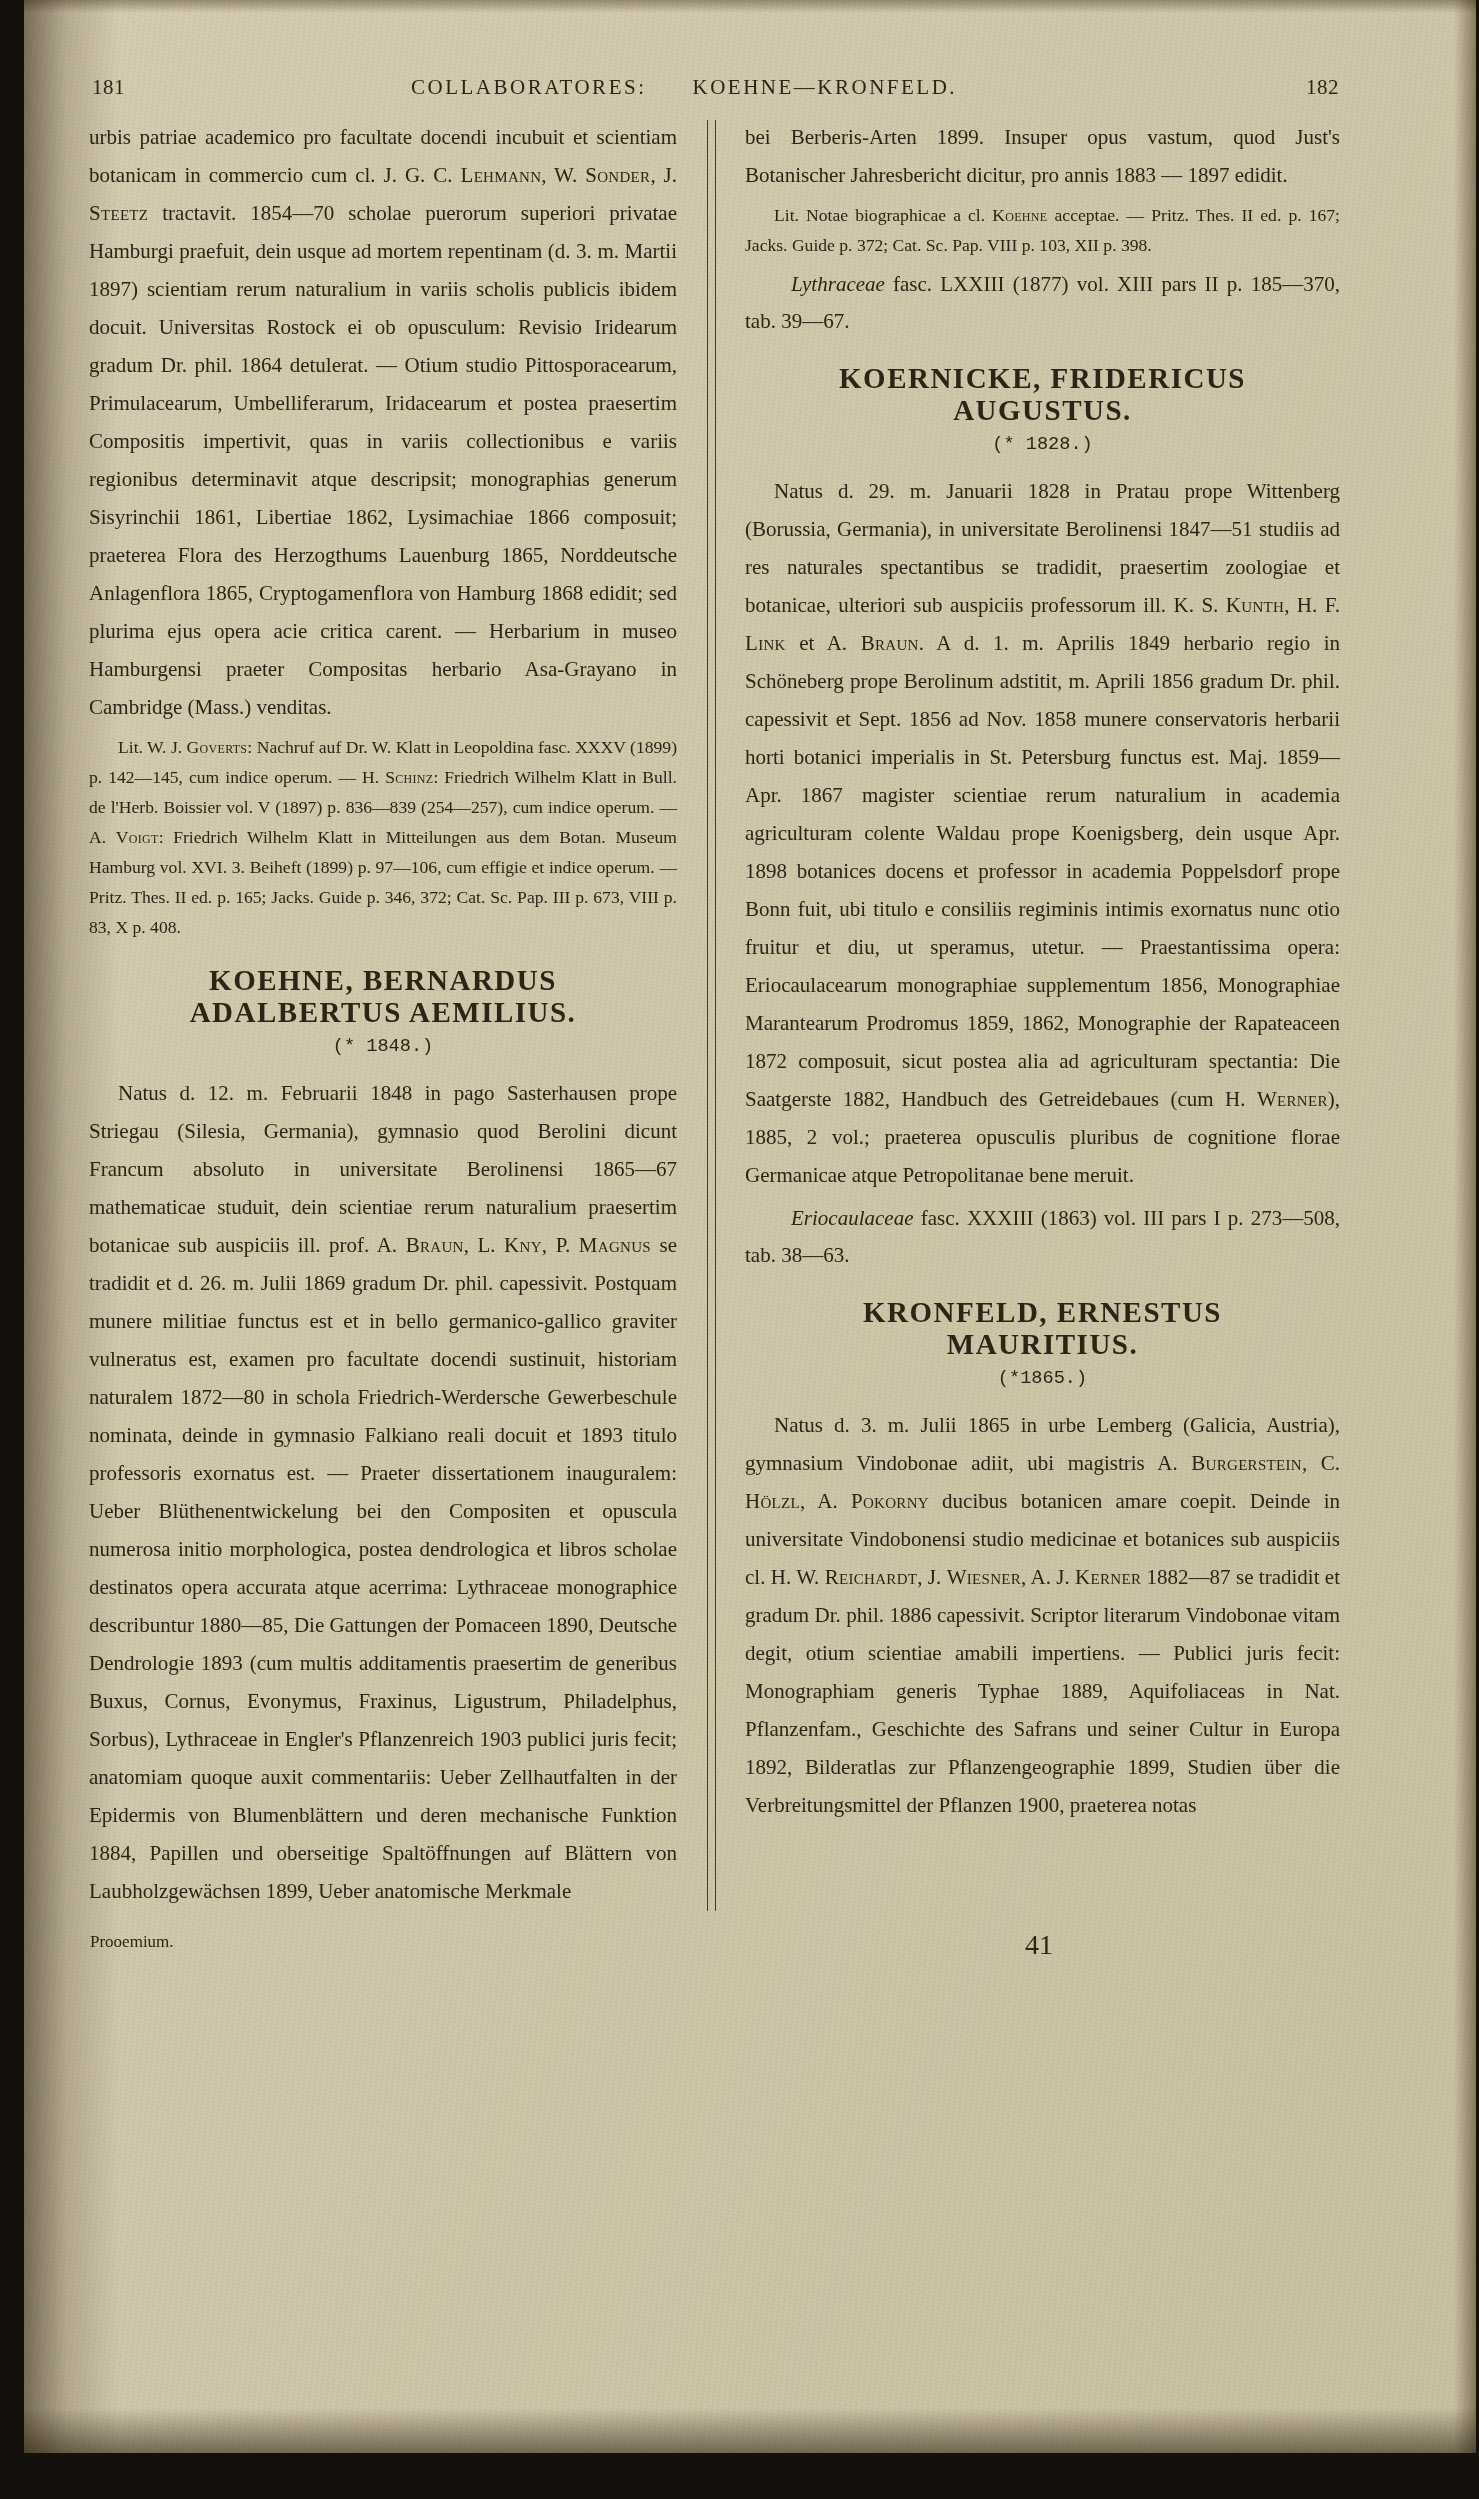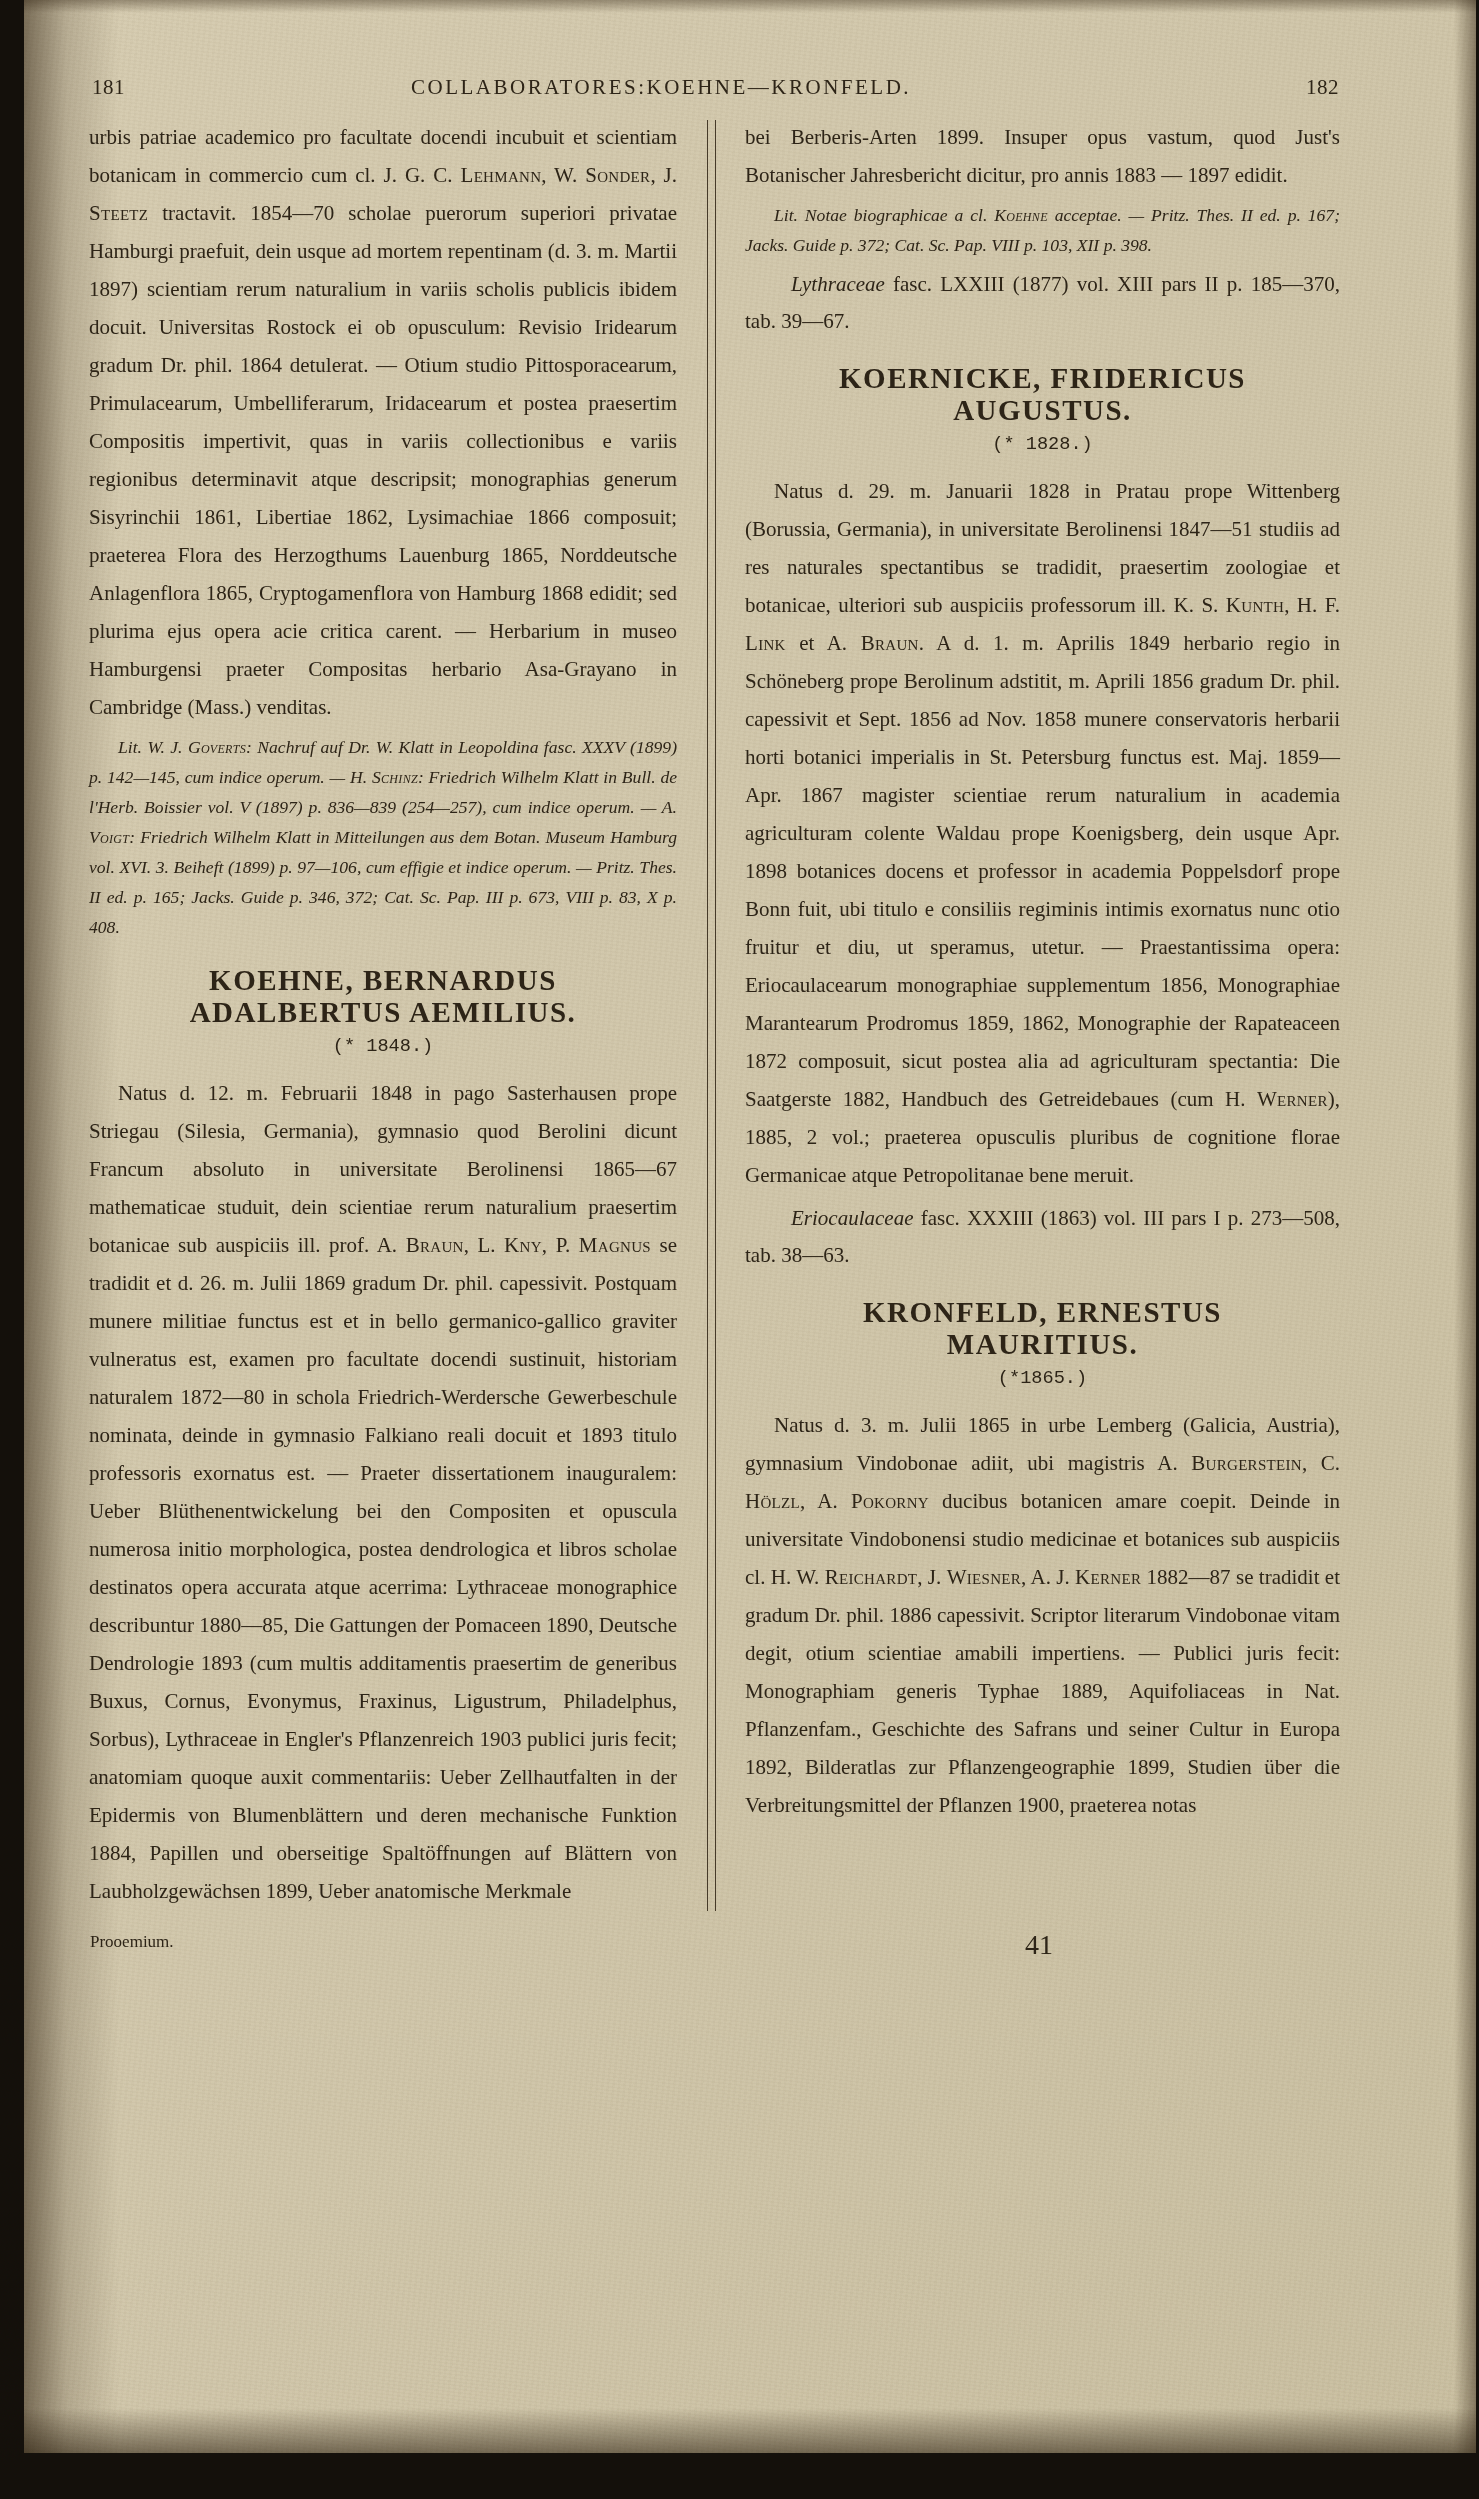--- a/index.html
+++ b/index.html
@@ -57,21 +57,21 @@
   .page-header {
     position: relative;
     height: 35px;
     font-size: 21px;
     letter-spacing: 0.5px;
   }
   .pg-num-left  { position: absolute; left: 3px;  top: 0; }
   .pg-num-right { position: absolute; right: 1px; top: 0; text-align: right; }
   .running-title {
     position: absolute; left: 322px; top: 0;
-    display: flex; 
+    display: flex; gap: 46px;
     letter-spacing: 2.5px;
     white-space: nowrap;
   }
 
   
   .columns { display: flex; margin-top: 8px; align-items: stretch; }
   .col { text-align: justify; }
   .col-left  { width: 588px; }
   .col-right { width: 595px; }
   .col-sep { width: 68px; display: flex; justify-content: center; }
@@ -79,21 +79,21 @@
     width: 7px; margin-top: 2px; margin-bottom: 5px;
     border-left: 1.5px solid #46false;
     border-left: 1.5px solid #463a29;
     border-right: 1.5px solid #463a29;
   }
 
   
   p.blk { margin: 0 0 6px 0; hyphens: none; }
   .body { font-size: 21px; line-height: 38px; }
   .indent { text-indent: 29px; }
-  .lit  { font-size: 17.6px; line-height: 30px; margin: 12px 0 12px 0; text-indent: 29px; font-style: italic; }
+  .lit  { font-size: 17.6px; line-height: 30px; margin: 12px 0 12px 0; text-indent: 29px; }
   .work { font-size: 21px; line-height: 37px; margin: 12px 0 14px 0; text-indent: 46px; }
 
   .st-sc { font-variant: small-caps; letter-spacing: 0.3px; }
   .st-i  { font-style: italic; }
 
   .entry-heading { margin: 22px 0 17px 0; text-align: center; text-indent: 0; }
   .entry-name {
     font-weight: 700; font-size: 29px; line-height: 32px;
     letter-spacing: 1.5px; padding: 0 35px;
   }

